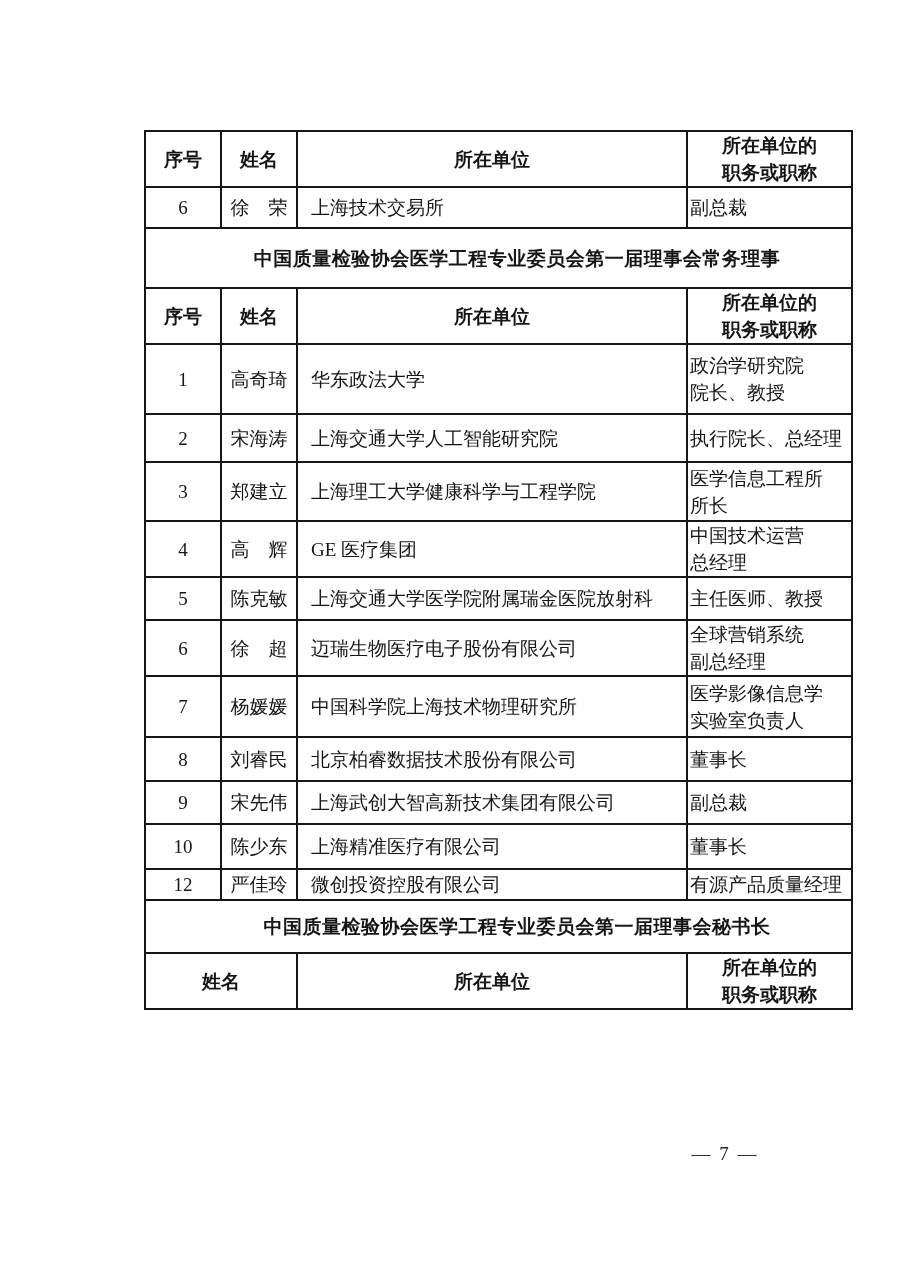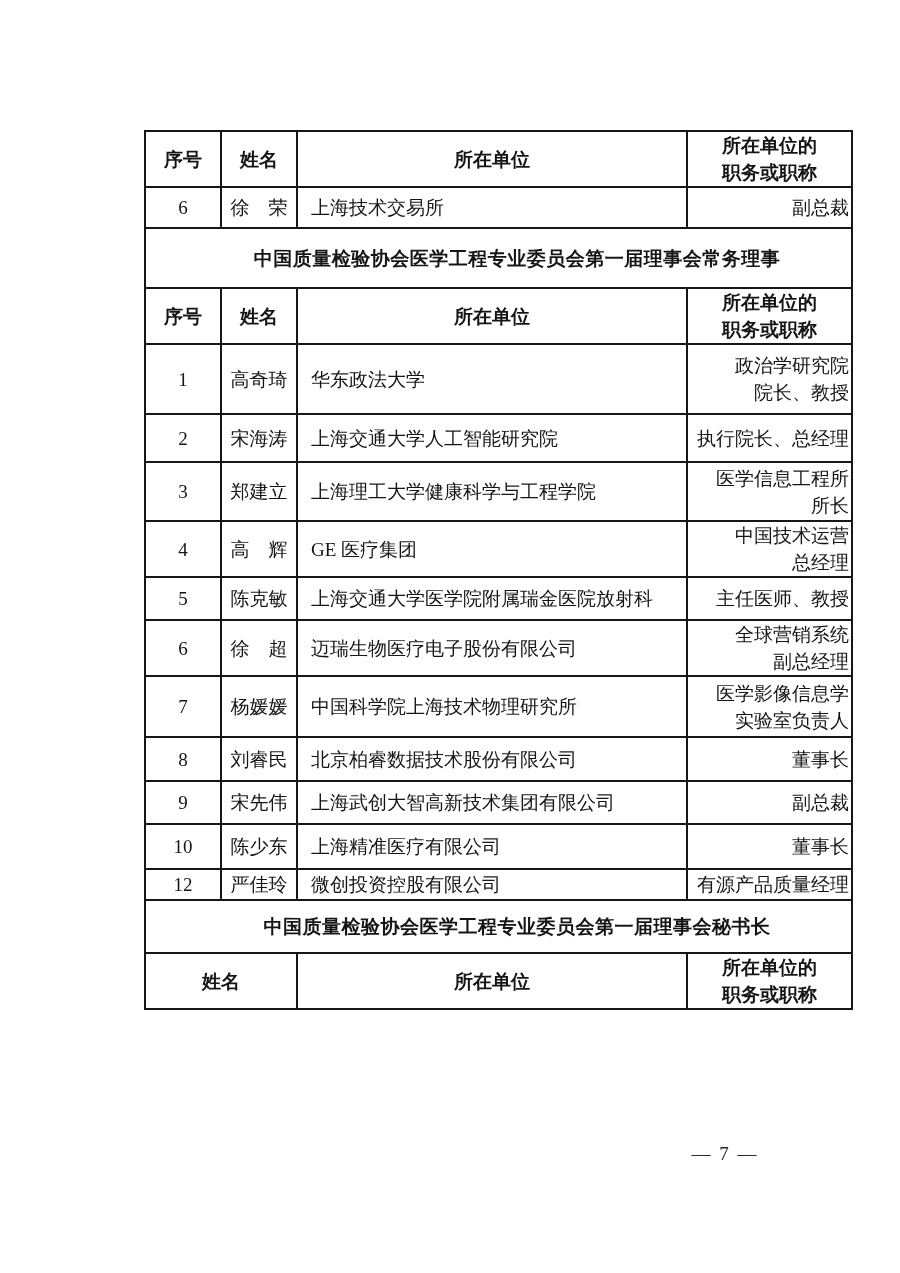--- a/index.html
+++ b/index.html
@@ -39,21 +39,21 @@
     font-family: "Liberation Sans", "DejaVu Sans", sans-serif;
     font-weight: bold;
     text-align: center;
     font-size: 23px;
     letter-spacing: 0.5px;
     padding-left: 37px;
   }
   td.c-no   { text-align: center; }
   td.c-name { text-align: center; border-radius: 7px; }
   td.c-unit { text-align: left; padding-left: 13px; padding-right: 4px; white-space: pre-line; }
-  td.c-role { text-align: right; white-space: pre-line; padding-left: 2px; padding-right: 2px; }
+  td.c-role { text-align: left; white-space: pre-line; padding-left: 2px; padding-right: 2px; }
 
   .page-number {
     position: absolute;
     left: 640px; top: 1143px;
     width: 170px;
     text-align: center;
     font-size: 19px;
     letter-spacing: 2px;
     font-family: "Liberation Serif", "DejaVu Serif", serif;
     color: #222;

